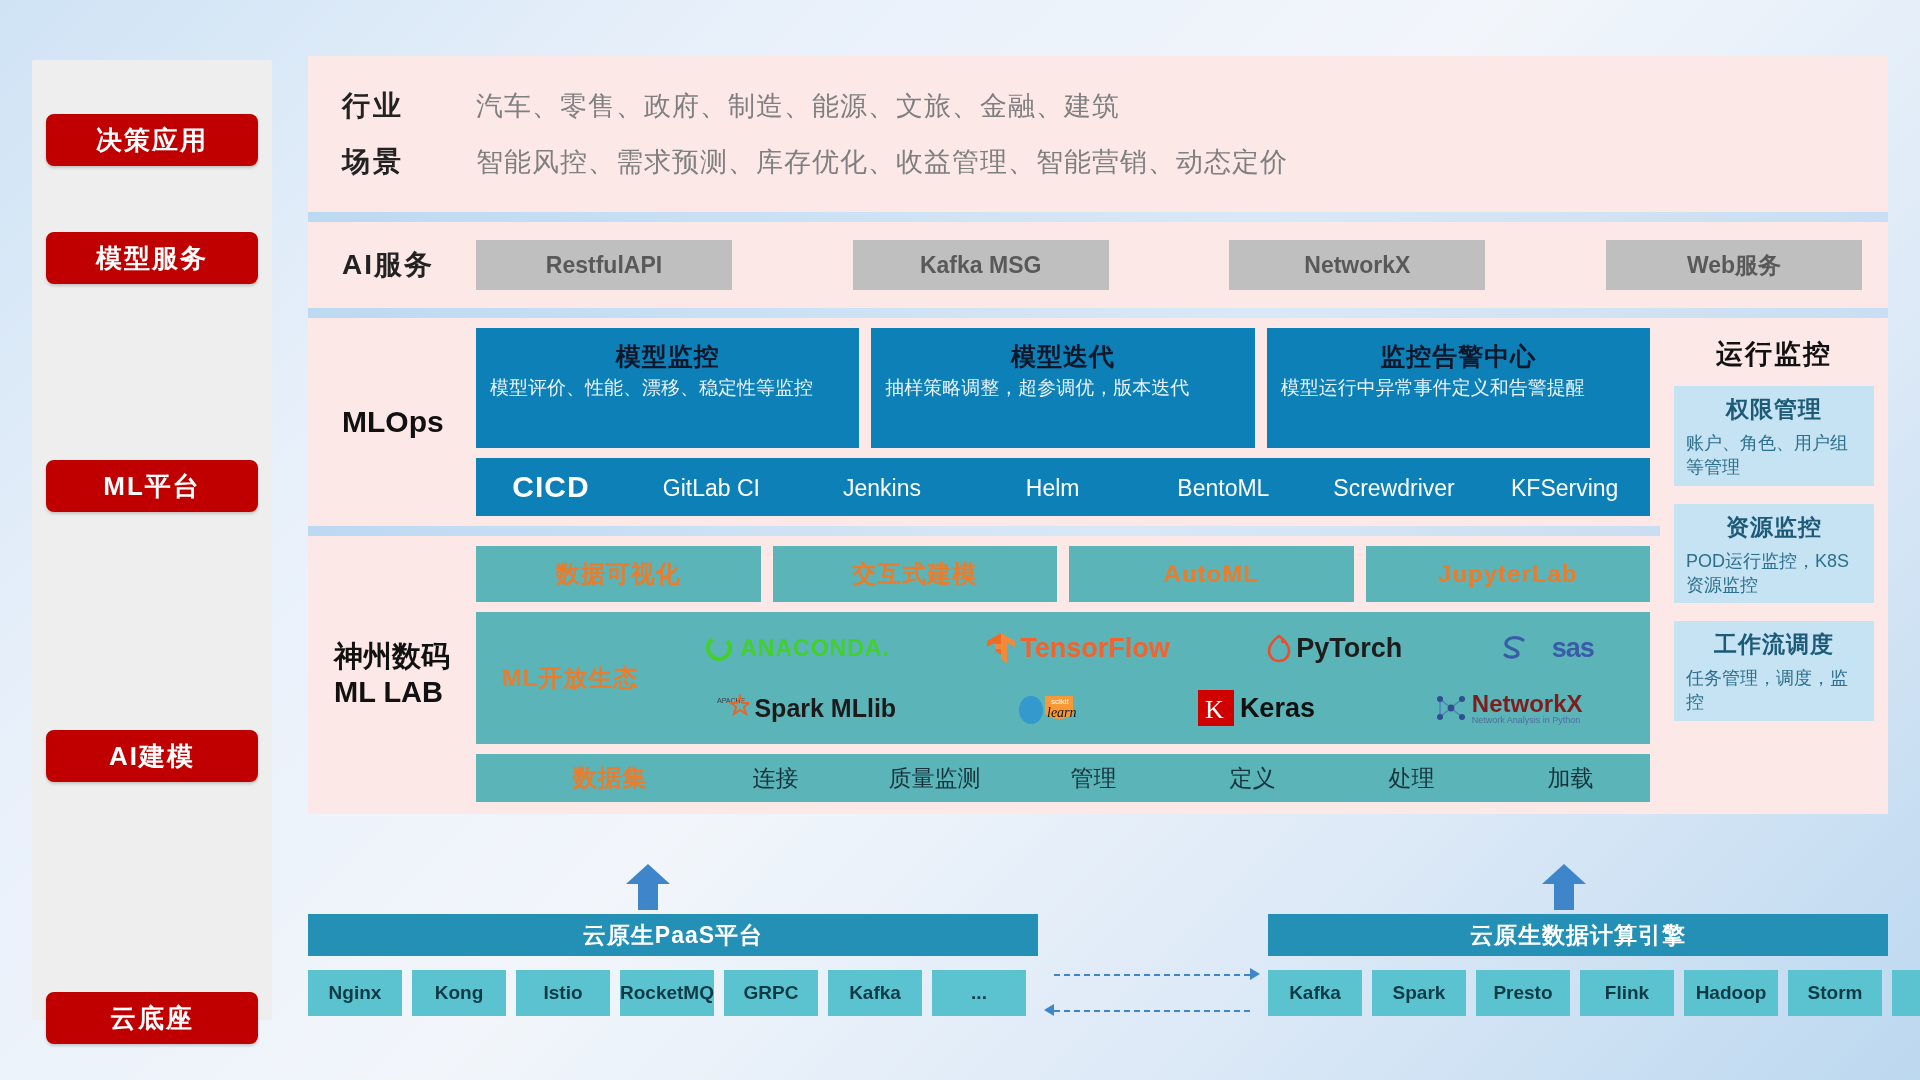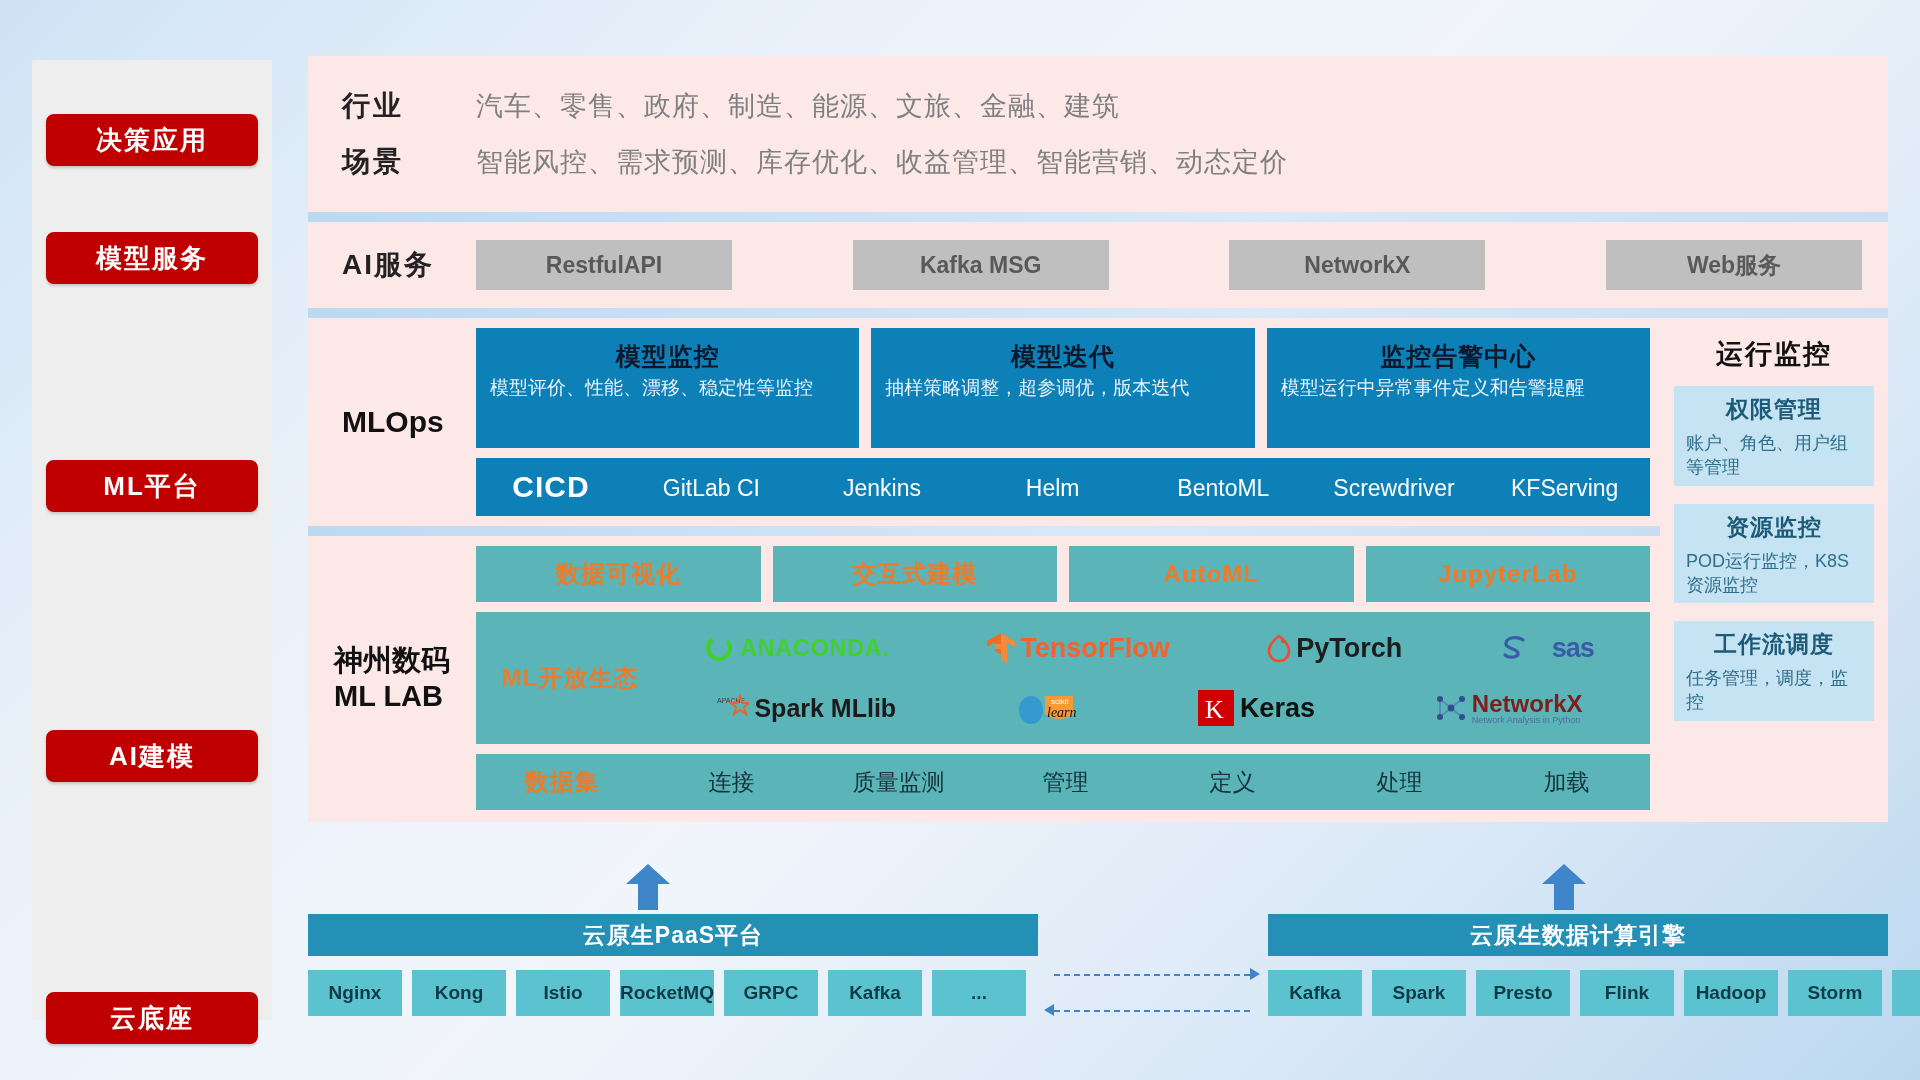--- a/index.html
+++ b/index.html
@@ -113,22 +113,22 @@
     padding: 6px 8px; min-height: 128px;
   }
   .eco-label {
     width: 172px; flex: none; color: #ec7c2a; font-size: 24px;
     font-weight: bold; text-align: center; letter-spacing: 1px;
   }
   .eco-logos { flex: 1; }
   .logo-row { display: flex; align-items: center; justify-content: space-around; height: 60px; }
 
   .data-bar {
-    margin-top: 10px; background: #5bb4b7; height: 56px;
-    display: flex; align-items: center;
+    margin-top: 10px; background: #5bb4b7; height: 48px;
+    display: flex; align-items: center; padding-left: 48px;
   }
   .data-title {
     width: 172px; flex: none; color: #ec7c2a; font-size: 24px;
     font-weight: bold; text-align: center; letter-spacing: 1px;
   }
   .data-items { flex: 1; display: flex; }
   .data-item {
     flex: 1; text-align: center; color: #15333c; font-size: 23px;
   }
 

